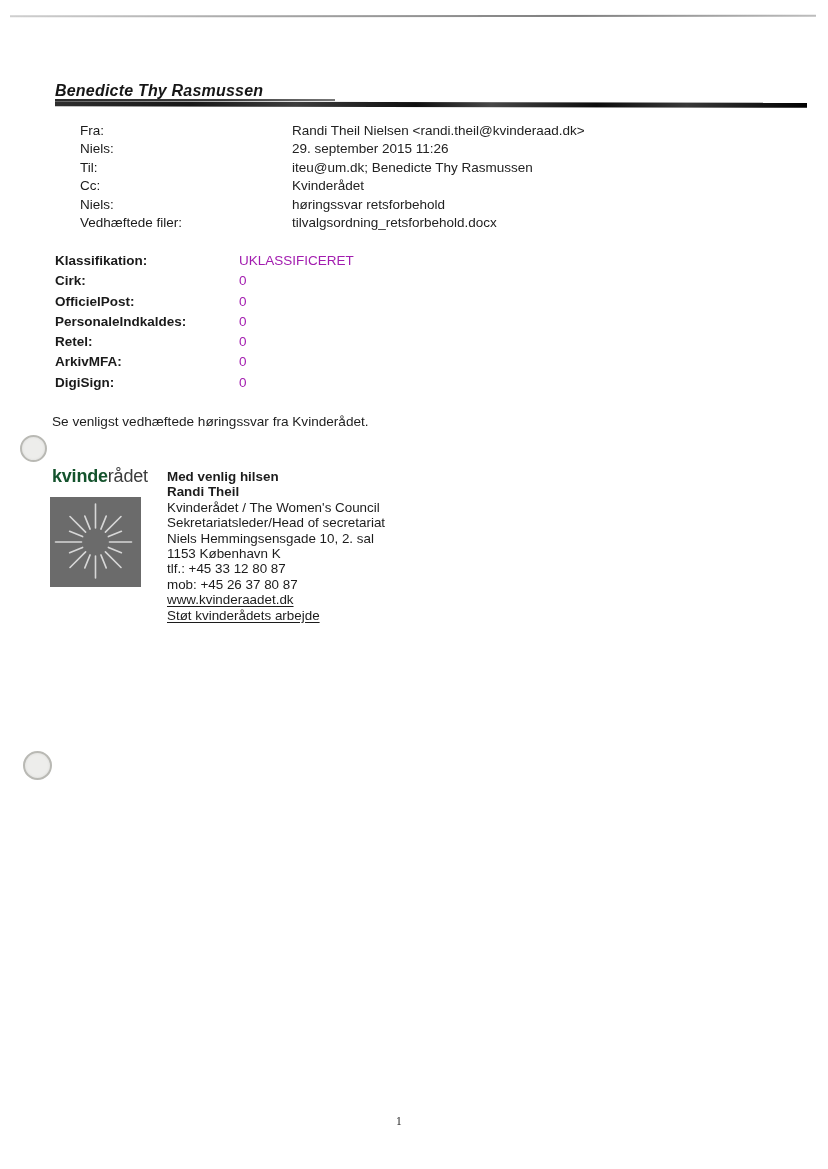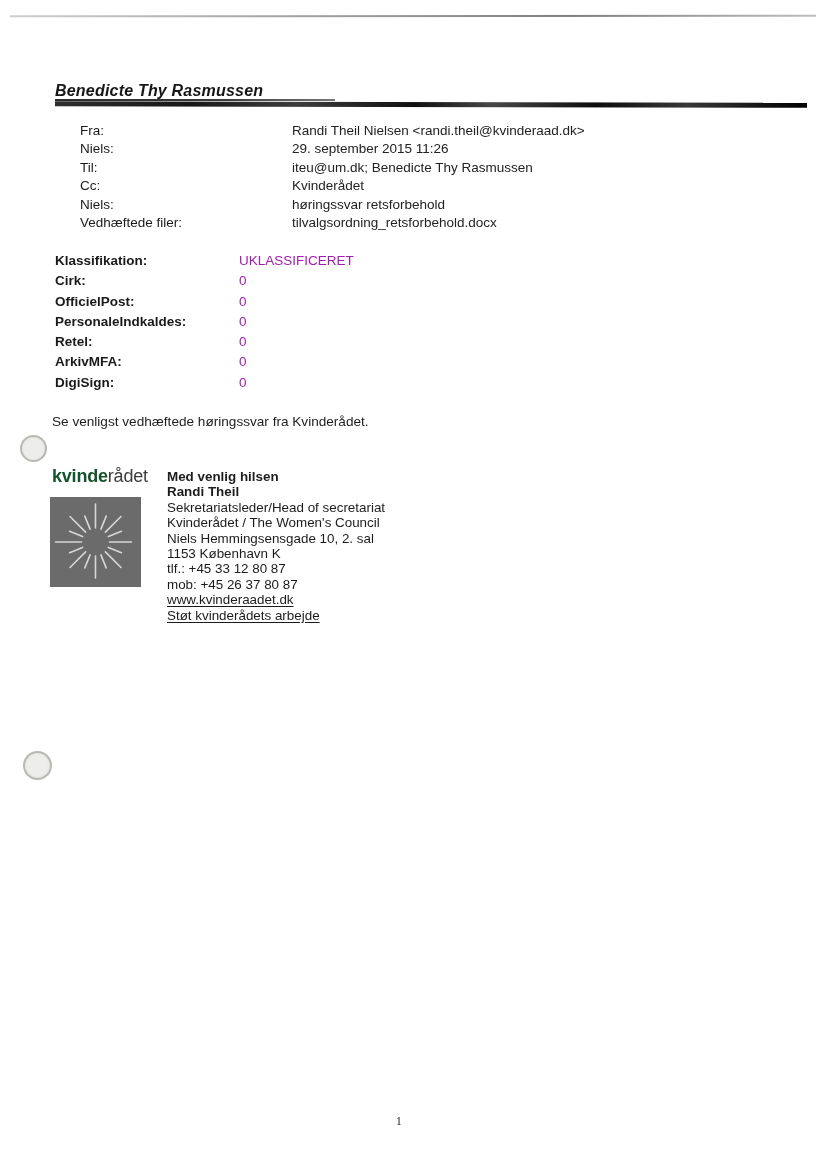--- a/index.html
+++ b/index.html
@@ -184,22 +184,22 @@
         <line x1="50.4" y1="32.1" x2="55.7" y2="19.1"></line>
         <line x1="54.9" y1="35.1" x2="70.5" y2="19.5"></line>
         <line x1="57.9" y1="39.6" x2="70.9" y2="34.3"></line>
       </g>
     </svg>
   </div>
 
   <div class="sig-block">
     <div class="sig-line bold">Med venlig hilsen</div>
     <div class="sig-line bold">Randi Theil</div>
+    <div class="sig-line">Kvinderådet / The Women's Council</div>
     <div class="sig-line">Sekretariatsleder/Head of secretariat</div>
-    <div class="sig-line">Kvinderådet / The Women's Council</div>
     <div class="sig-line">Niels Hemmingsensgade 10, 2. sal</div>
     <div class="sig-line">1153 København K</div>
     <div class="sig-line">tlf.: +45 33 12 80 87</div>
     <div class="sig-line">mob: +45 26 37 80 87</div>
     <a class="sig-link" href="#">www.kvinderaadet.dk</a>
     <a class="sig-link" href="#">Støt kvinderådets arbejde</a>
   </div>
 
   <div class="page-number">1</div>
 

